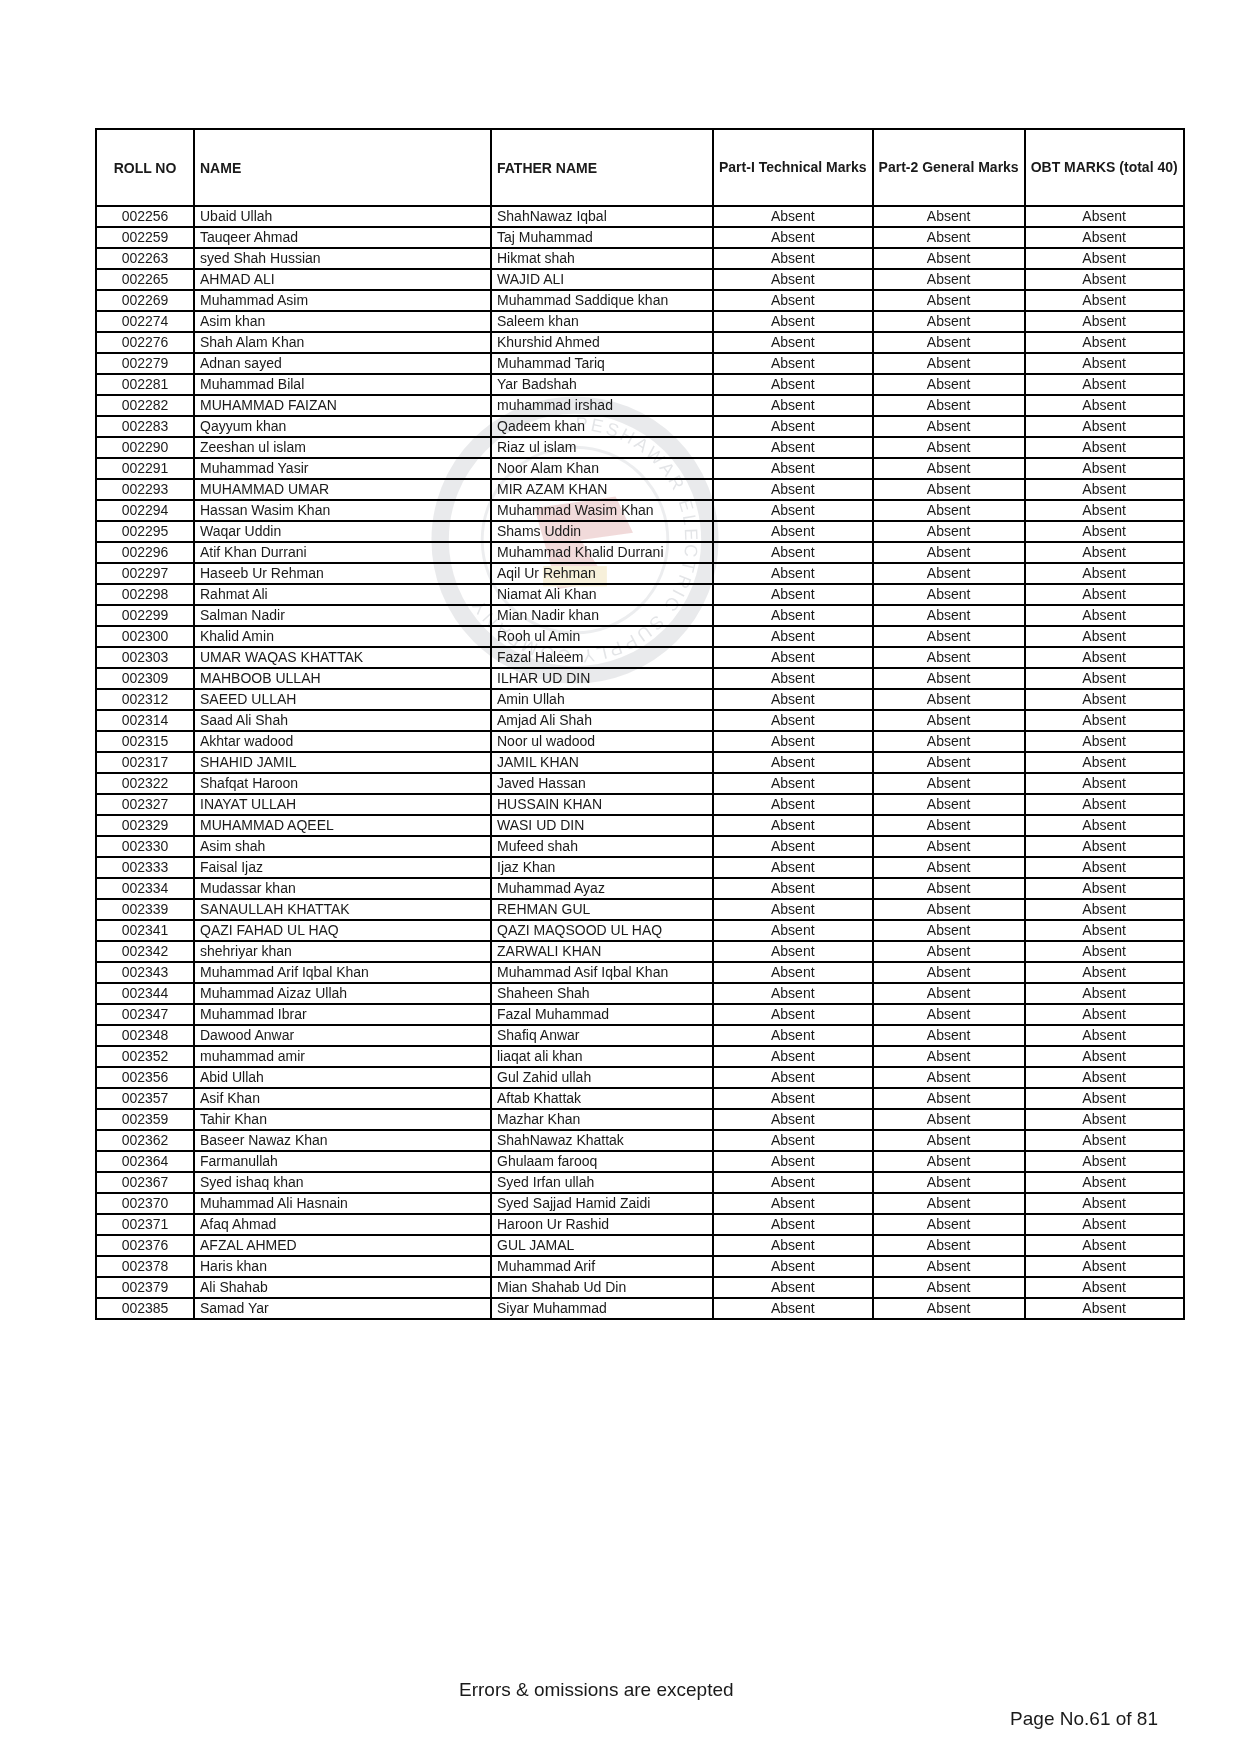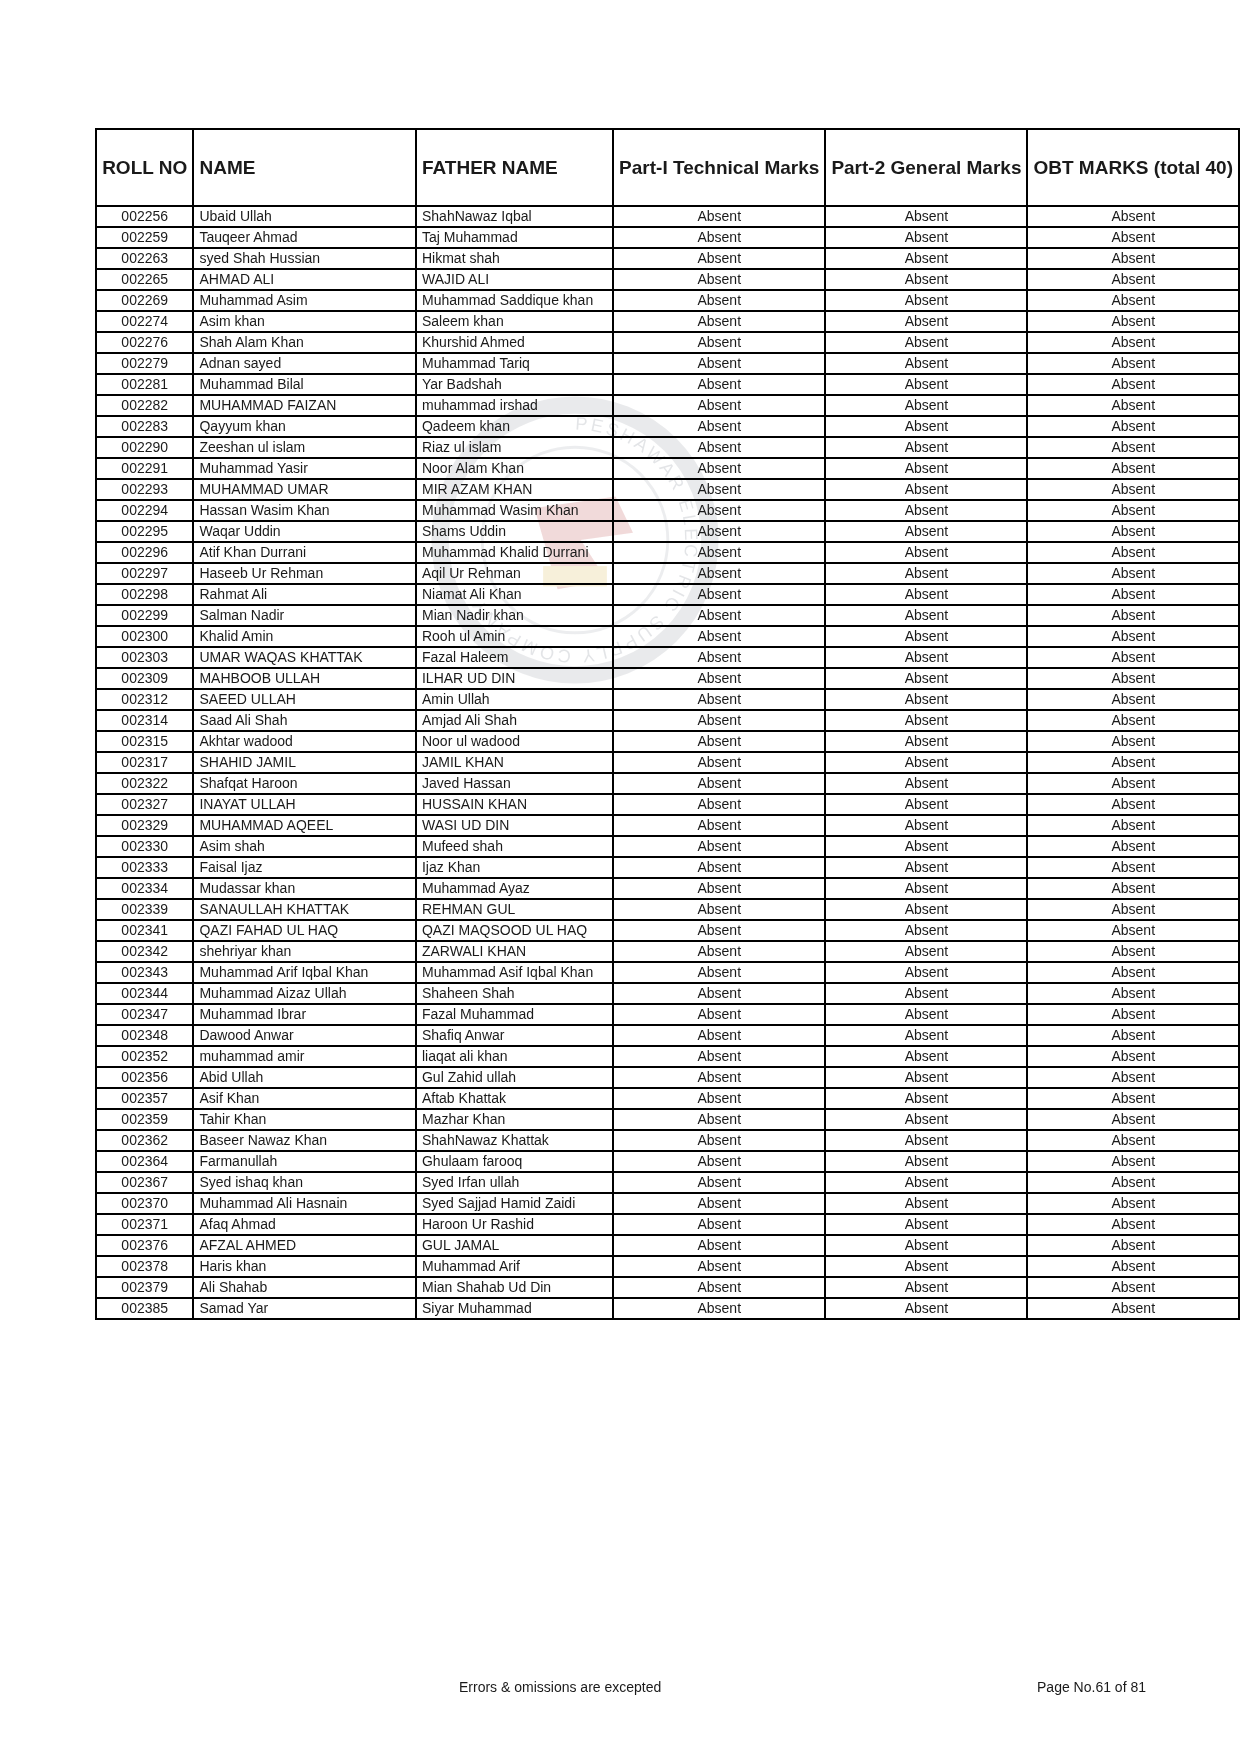--- a/index.html
+++ b/index.html
@@ -32,21 +32,21 @@
   }
   table.results th, table.results td {
     border: 2px solid #000;
     padding: 0 5px;
     overflow: hidden;
     white-space: nowrap;
     background: transparent;
   }
   table.results th {
     height: 75px;
-    font-size: 19px;
+    font-size: 14px;
     font-weight: bold;
     vertical-align: middle;
   }
   th.h-left  { text-align: left; }
   th.h-center{ text-align: center; }
   th.h-multi { text-align: center; white-space: pre-line; line-height: 1.55; }
   table.results td {
     height: 19px;
     line-height: 19px;
     font-size: 14px;
@@ -54,25 +54,25 @@
   }
   td.roll-cell  { text-align: center; font-weight: normal; }
   td.text-cell  { text-align: left; }
   td.mark-cell  { text-align: center; }
 
   .footer-bar {
     position: absolute;
     left: 0; top: 1679px;
     width: 100%;
     height: 22px;
-    font-size: 14px;
+    font-size: 19px;
     z-index: 1;
   }
   .footer-left  { position: absolute; left: 459px; }
-  .footer-right { position: absolute; right: 94px; }
+  .footer-right { position: absolute; right: 82px; margin-top: 29px; }
 </style>
 </head>
 <body>
 
 <div class="page">
 
   <div class="watermark">
     <svg viewBox="0 0 200 200" width="290" height="290">
       <circle cx="100" cy="100" r="93" fill="none" stroke="#8a8f98" stroke-width="12"></circle>
       <circle cx="100" cy="100" r="64" fill="none" stroke="#9aa0a8" stroke-width="2"></circle>

